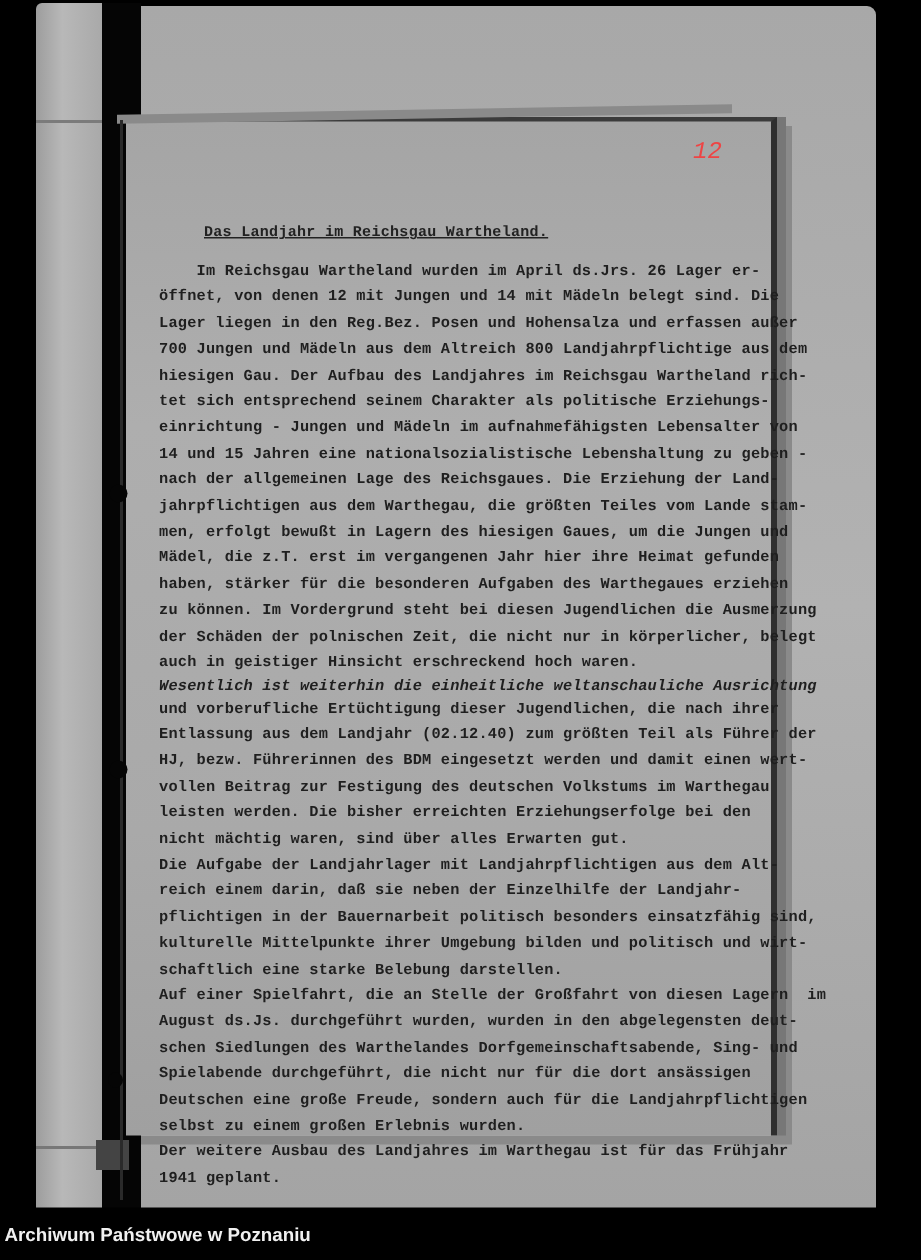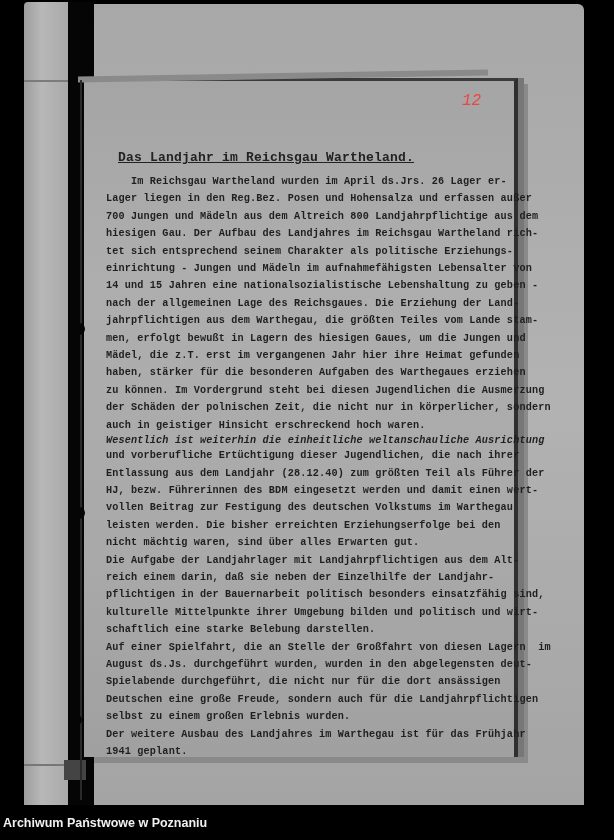--- a/index.html
+++ b/index.html
@@ -30,21 +30,21 @@
       content: ""; position: absolute; left: -6px; top: -8px; width: 410px; height: 6px;
       background: #8a8a8a; transform: skewY(-1deg);
     }
     .spine-line { position: absolute; left: 80px; top: 80px; width: 2px; height: 720px; background: #2a2a2a; }
     .hole { position: absolute; width: 12px; height: 12px; border-radius: 50%; background: #050505; }
     .page-number {
       position: absolute; left: 462px; top: 92px; font-family: Liberation Mono, monospace;
       font-style: italic; font-size: 16px; color: #ef4444;
     }
     .doc-title {
-      position: absolute; left: 118px; top: 150px; font-size: 13px; font-weight: bold;
+      position: absolute; left: 136px; top: 150px; font-size: 10px; font-weight: bold;
       color: #222; text-decoration: underline; letter-spacing: 0.2px;
     }
     .doc-body {
       position: absolute; left: 106px; top: 173px; width: 410px; font-size: 10.2px; line-height: 17.4px;
       color: #1f1f1f; font-weight: bold; letter-spacing: 0.15px;
     }
     .line { white-space: pre; display: block; }
     .line.tight { line-height: 13px; font-style: italic; }
     .footer {
       position: absolute; left: 3px; top: 816px; font-family: "Liberation Sans", sans-serif;
@@ -67,48 +67,50 @@
 <div class="spine-line"></div>
 <div class="hole" style="left:73px; top:323px;"></div>
 <div class="hole" style="left:73px; top:507px;"></div>
 <div class="hole" style="left:72px; top:715px; width:10px; height:10px;"></div>
 
 <div class="page-number">12</div>
 <div class="doc-title">Das Landjahr im Reichsgau Wartheland.</div>
 
 <div class="doc-body">
   <span class="line">    Im Reichsgau Wartheland wurden im April ds.Jrs. 26 Lager er-</span>
+  <span class="line">öffnet, von denen 12 mit Jungen und 14 mit Mädeln belegt sind. Die</span>
   <span class="line">Lager liegen in den Reg.Bez. Posen und Hohensalza und erfassen außer</span>
   <span class="line">700 Jungen und Mädeln aus dem Altreich 800 Landjahrpflichtige aus dem</span>
   <span class="line">hiesigen Gau. Der Aufbau des Landjahres im Reichsgau Wartheland rich-</span>
   <span class="line">tet sich entsprechend seinem Charakter als politische Erziehungs-</span>
   <span class="line">einrichtung - Jungen und Mädeln im aufnahmefähigsten Lebensalter von</span>
   <span class="line">14 und 15 Jahren eine nationalsozialistische Lebenshaltung zu geben -</span>
   <span class="line">nach der allgemeinen Lage des Reichsgaues. Die Erziehung der Land-</span>
   <span class="line">jahrpflichtigen aus dem Warthegau, die größten Teiles vom Lande stam-</span>
   <span class="line">men, erfolgt bewußt in Lagern des hiesigen Gaues, um die Jungen und</span>
   <span class="line">Mädel, die z.T. erst im vergangenen Jahr hier ihre Heimat gefunden</span>
   <span class="line">haben, stärker für die besonderen Aufgaben des Warthegaues erziehen</span>
   <span class="line">zu können. Im Vordergrund steht bei diesen Jugendlichen die Ausmerzung</span>
-  <span class="line">der Schäden der polnischen Zeit, die nicht nur in körperlicher, sondern</span>
+  <span class="line">der Schäden der polnischen Zeit, die nicht nur in körperlicher, belegt</span>
   <span class="line">auch in geistiger Hinsicht erschreckend hoch waren.</span>
   <span class="line tight">Wesentlich ist weiterhin die einheitliche weltanschauliche Ausrichtung</span>
   <span class="line">und vorberufliche Ertüchtigung dieser Jugendlichen, die nach ihrer</span>
-  <span class="line">Entlassung aus dem Landjahr (28.12.40) zum größten Teil als Führer der</span>
+  <span class="line">Entlassung aus dem Landjahr (02.12.40) zum größten Teil als Führer der</span>
   <span class="line">HJ, bezw. Führerinnen des BDM eingesetzt werden und damit einen wert-</span>
   <span class="line">vollen Beitrag zur Festigung des deutschen Volkstums im Warthegau</span>
   <span class="line">leisten werden. Die bisher erreichten Erziehungserfolge bei den</span>
   <span class="line">nicht mächtig waren, sind über alles Erwarten gut.</span>
   <span class="line">Die Aufgabe der Landjahrlager mit Landjahrpflichtigen aus dem Alt-</span>
   <span class="line">reich einem darin, daß sie neben der Einzelhilfe der Landjahr-</span>
   <span class="line">pflichtigen in der Bauernarbeit politisch besonders einsatzfähig sind,</span>
   <span class="line">kulturelle Mittelpunkte ihrer Umgebung bilden und politisch und wirt-</span>
   <span class="line">schaftlich eine starke Belebung darstellen.</span>
   <span class="line">Auf einer Spielfahrt, die an Stelle der Großfahrt von diesen Lagern  im</span>
   <span class="line">August ds.Js. durchgeführt wurden, wurden in den abgelegensten deut-</span>
+  <span class="line">schen Siedlungen des Warthelandes Dorfgemeinschaftsabende, Sing- und</span>
   <span class="line">Spielabende durchgeführt, die nicht nur für die dort ansässigen</span>
   <span class="line">Deutschen eine große Freude, sondern auch für die Landjahrpflichtigen</span>
   <span class="line">selbst zu einem großen Erlebnis wurden.</span>
   <span class="line">Der weitere Ausbau des Landjahres im Warthegau ist für das Frühjahr</span>
   <span class="line">1941 geplant.</span>
 </div>
 
 <div class="footer">Archiwum Państwowe w Poznaniu</div>
 
 </body></html>

